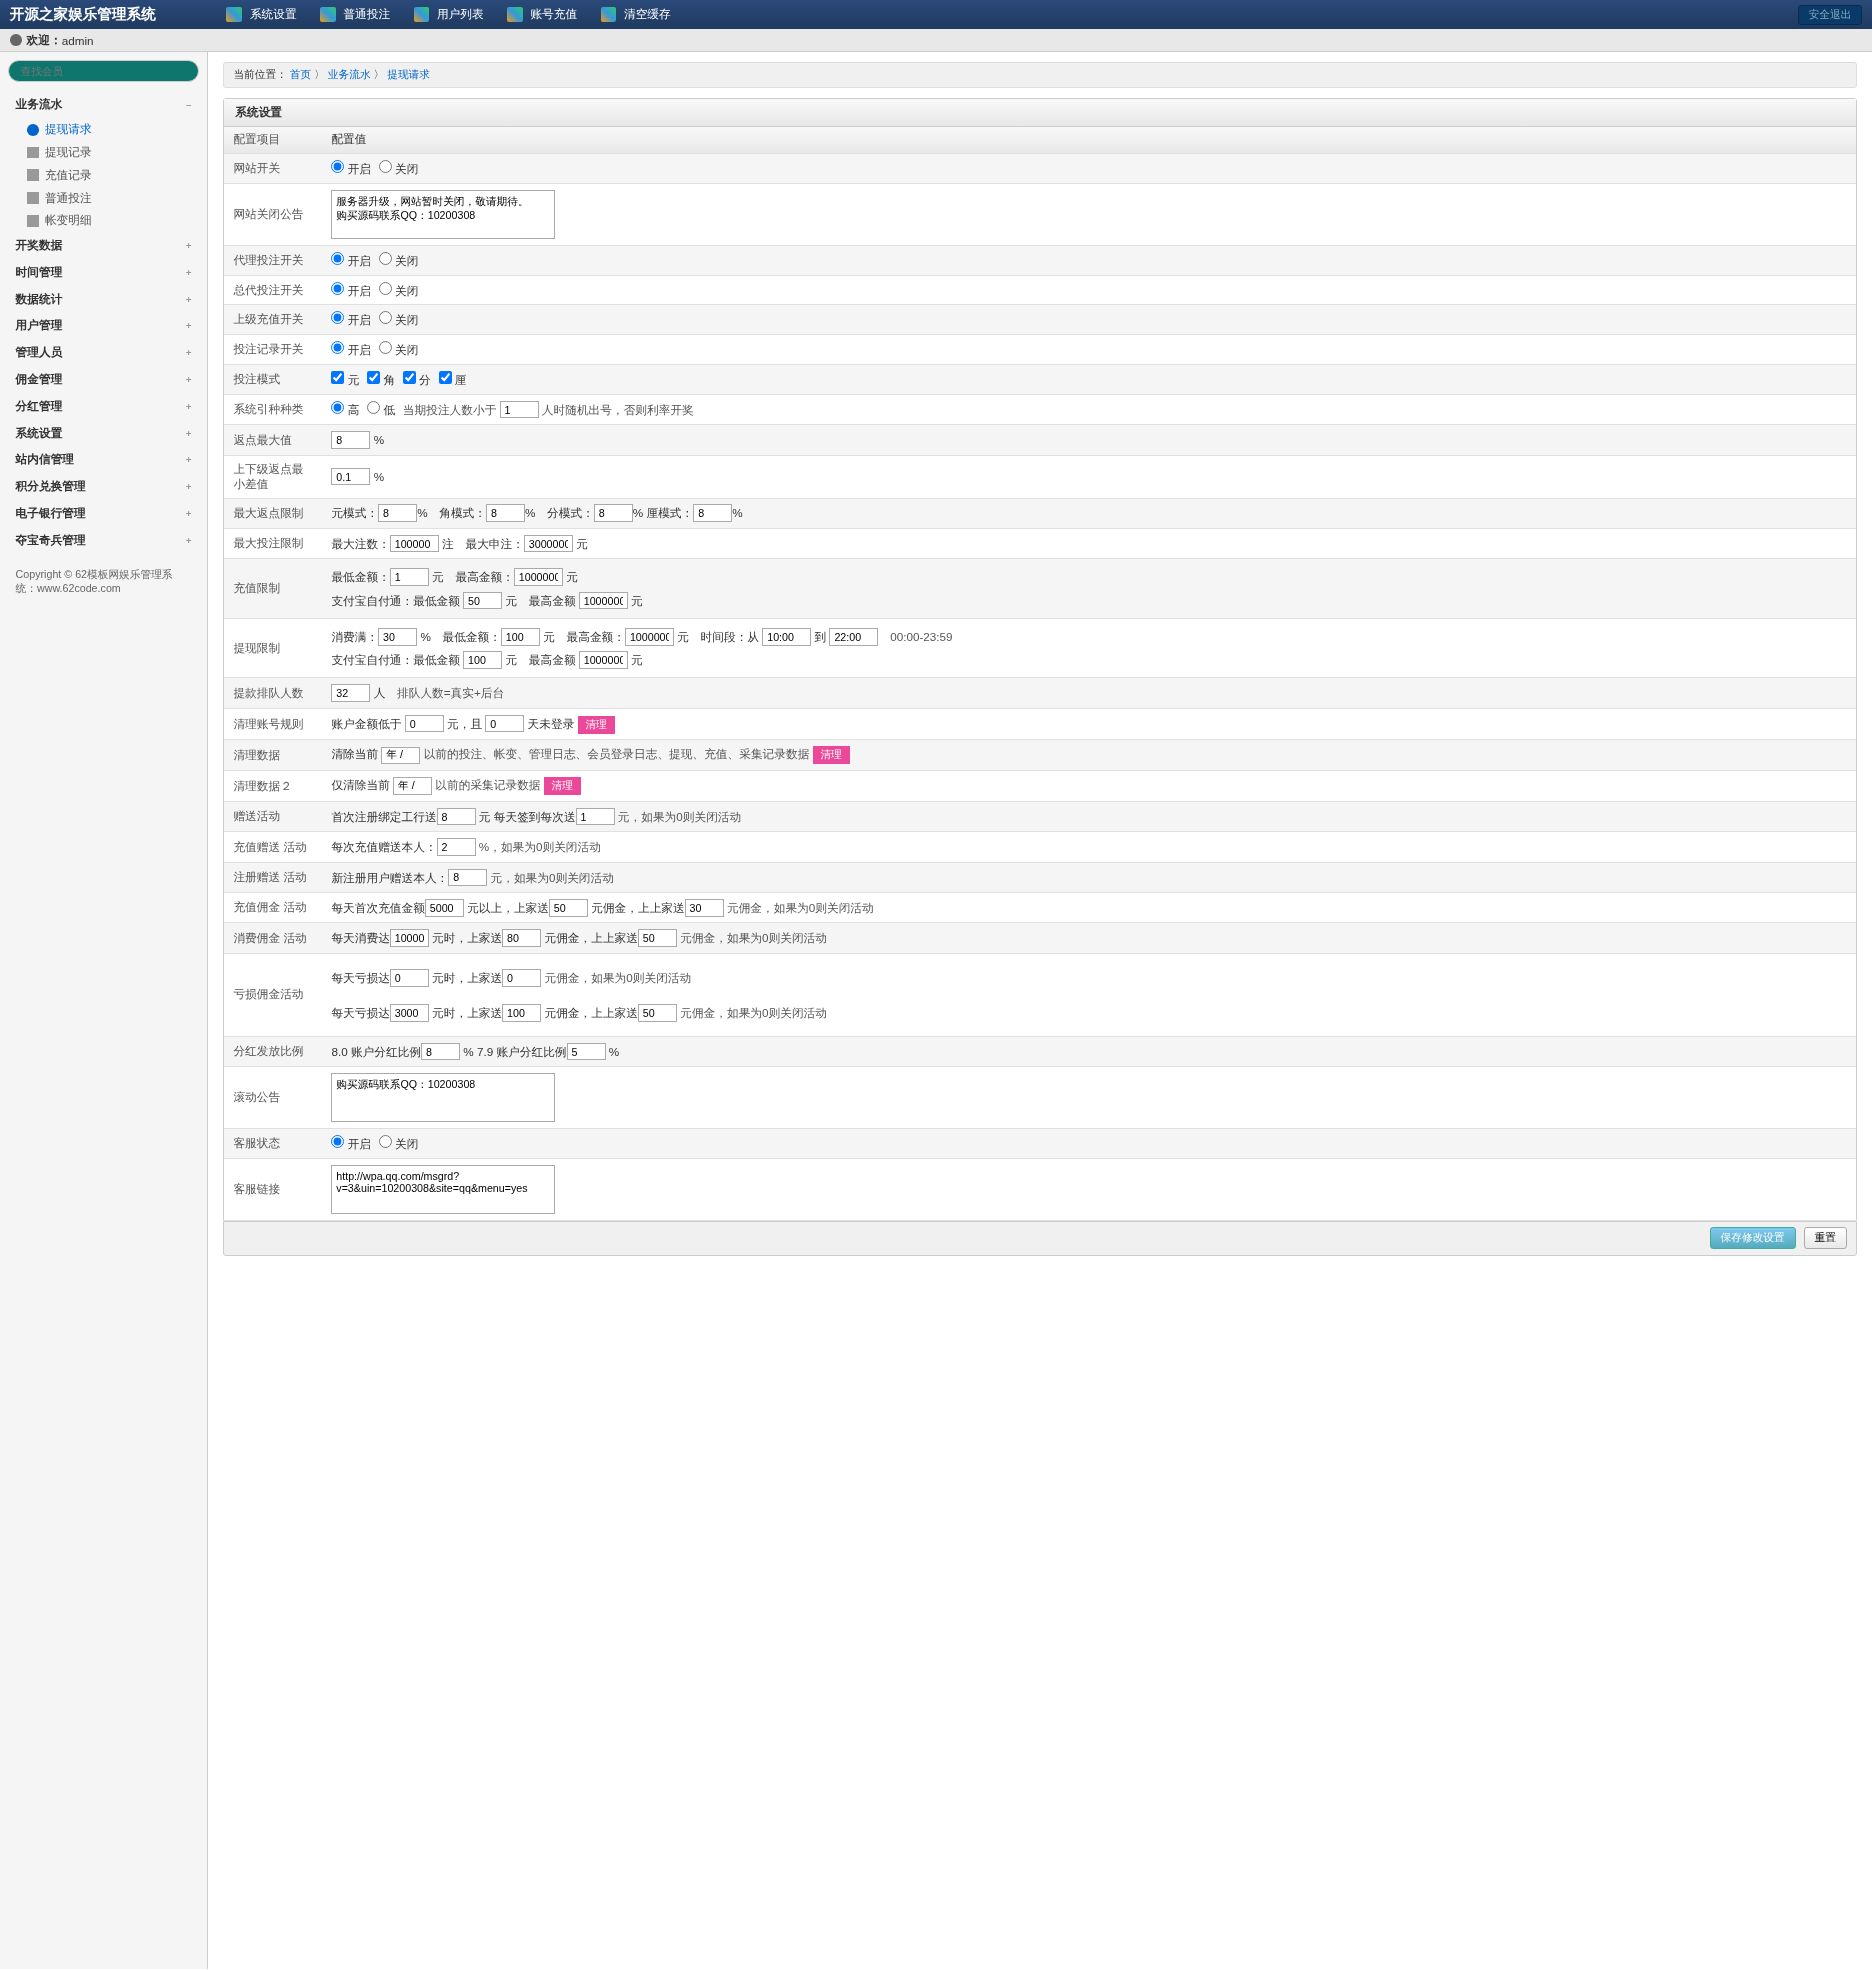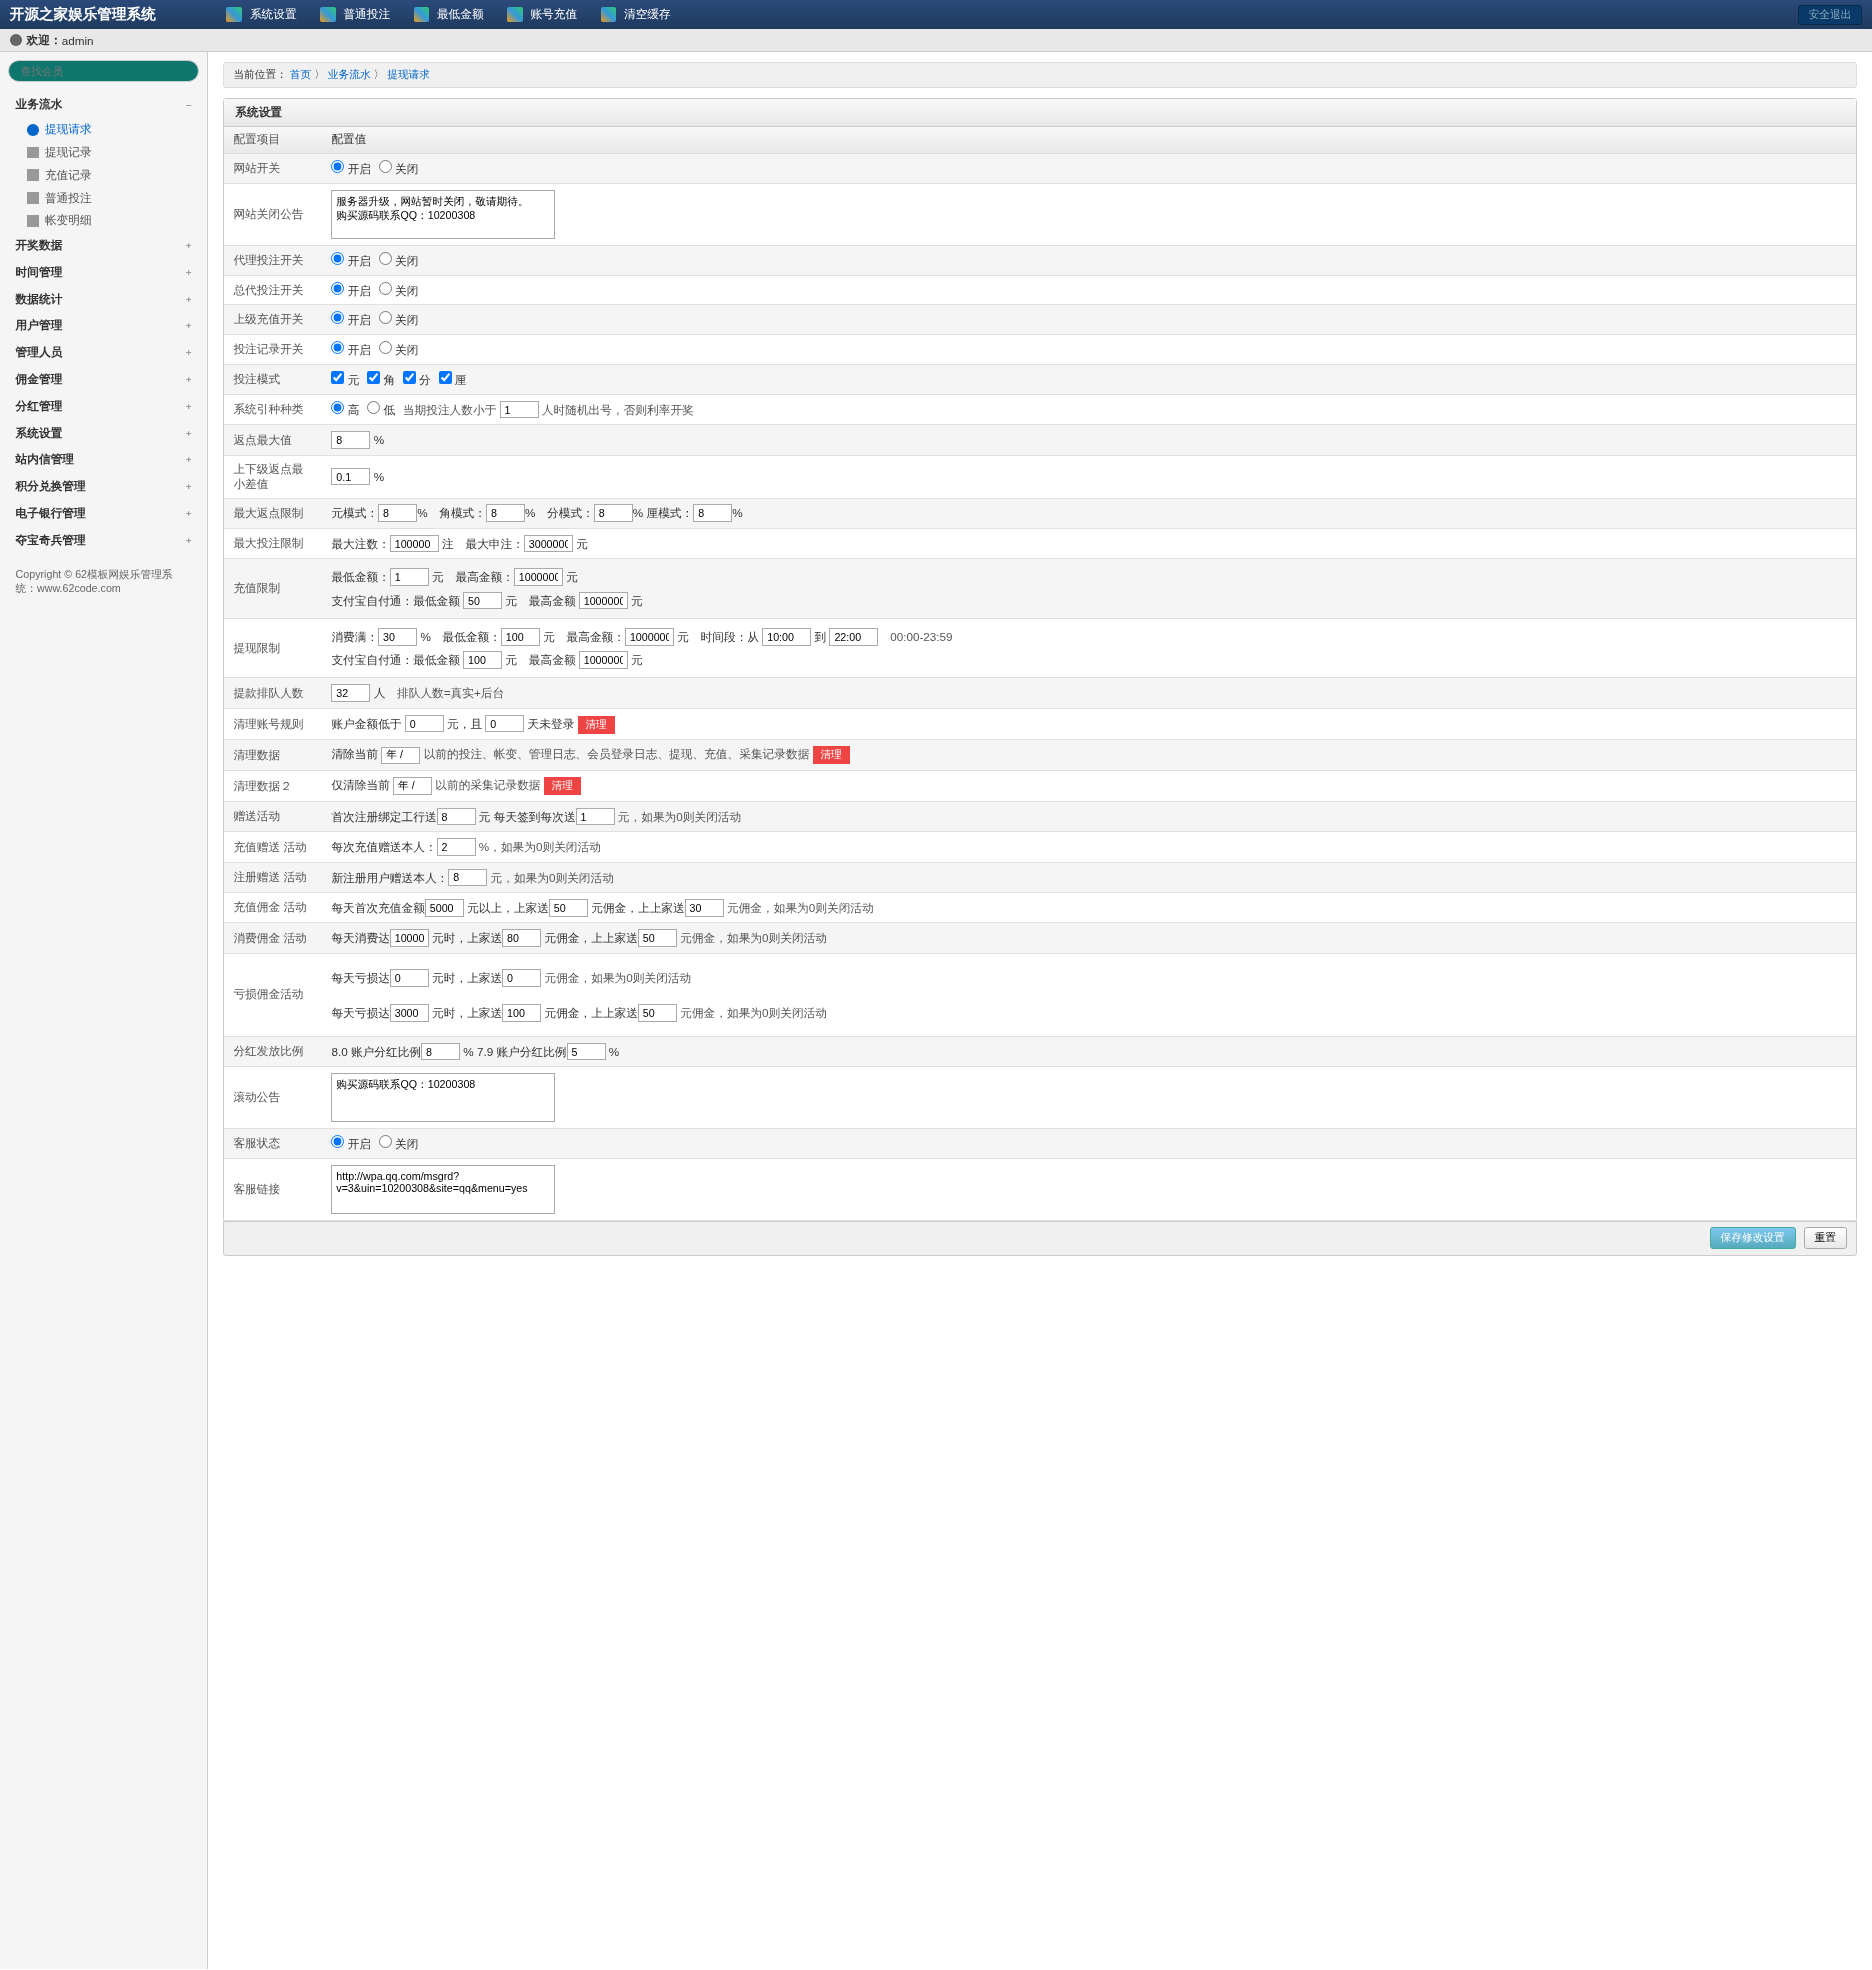--- a/index.html
+++ b/index.html
@@ -32,21 +32,21 @@
 .content-header{background:linear-gradient(#f8f8f8,#e8e8e8);padding:5.9px 11.7px;font-weight:bold;border-bottom:1px solid #ccc}
 .config-table{width:100%;border-collapse:collapse}
 .config-head-row{background:linear-gradient(#f8f8f8,#e8e8e8)}
 .config-table td{border-bottom:1px solid #e0e0e0;padding:5.9px 9.8px;vertical-align:middle}
 .config-table tr:nth-child(even){background:#f5f5f5}
 .config-table td.label{width:98px;color:#555}
 .config-table input[type=text]{border:1px solid #aaa;padding:2px 3.9px;font-size:10.7px;height:17.6px}
 .config-table textarea{border:1px solid #aaa;padding:3.9px;font-size:10.7px;width:224px;height:49px;resize:none;vertical-align:top}
 .config-table label{margin-right:7.8px}
 .inline-txt{color:#555}
-.btn-clear{background:#ef4444;color:#fff;border:none;padding:2px 7.8px;cursor:pointer;font-size:10.7px}
+.btn-clear{background:#ec4899;color:#fff;border:none;padding:2px 7.8px;cursor:pointer;font-size:10.7px}
 .action-bar{background:#f0f0f0;padding:5.9px 9.8px;text-align:right;border-top:1px solid #ccc;border-radius:0 0 2.9px 2.9px;margin-top:-1px;border:1px solid #ccc}
 .btn-save{background:linear-gradient(#7ec8f0,#5ab);border:1px solid #4a9;color:#fff;padding:2.9px 9.8px;border-radius:2.9px;cursor:pointer;font-size:10.7px;margin-right:4.9px}
 .btn-reset{background:linear-gradient(#fff,#e8e8e8);border:1px solid #aaa;padding:2.9px 9.8px;border-radius:2.9px;cursor:pointer;font-size:10.7px}
 .w50{width:49px}.w40{width:39px}.w80{width:78px}
 </style>
 </head>
 <body>
 
 <div class="topbar">
   <div class="logo">开源之家娱乐管理系统</div>
@@ -54,21 +54,21 @@
     <div class="topnav-item">
         <span class="icon"></span>
         <span>系统设置</span>
       </div>
     <div class="topnav-item">
         <span class="icon"></span>
         <span>普通投注</span>
       </div>
     <div class="topnav-item">
         <span class="icon"></span>
-        <span>最低金额</span>
+        <span>用户列表</span>
       </div>
     <div class="topnav-item">
         <span class="icon"></span>
         <span>账号充值</span>
       </div>
     <div class="topnav-item">
         <span class="icon"></span>
         <span>清空缓存</span>
       </div>
   </div>

